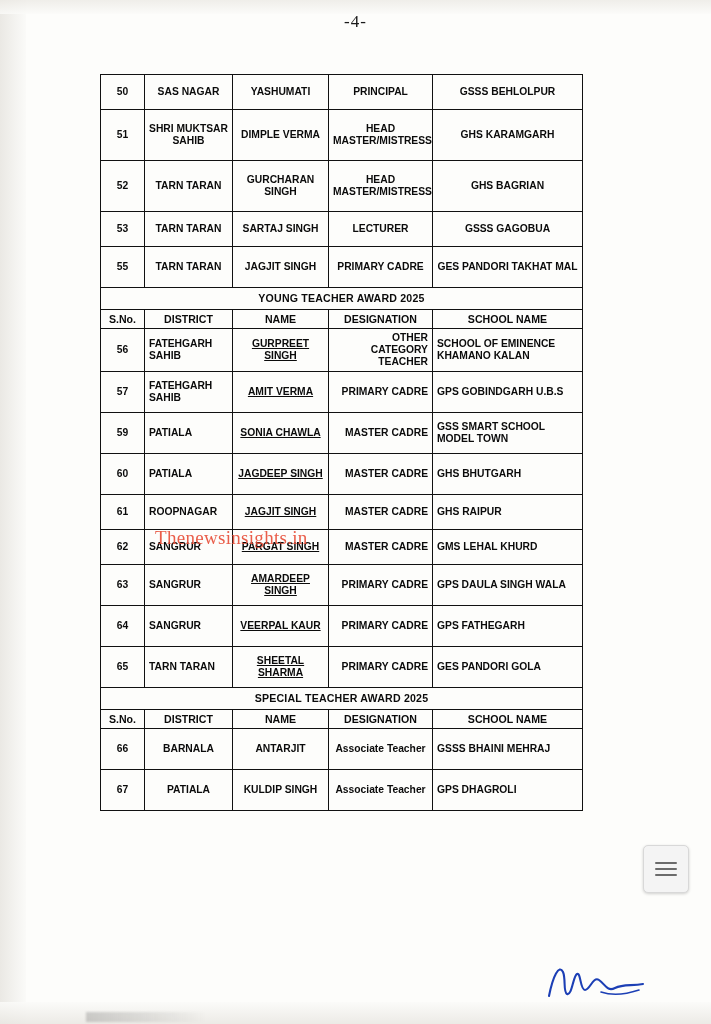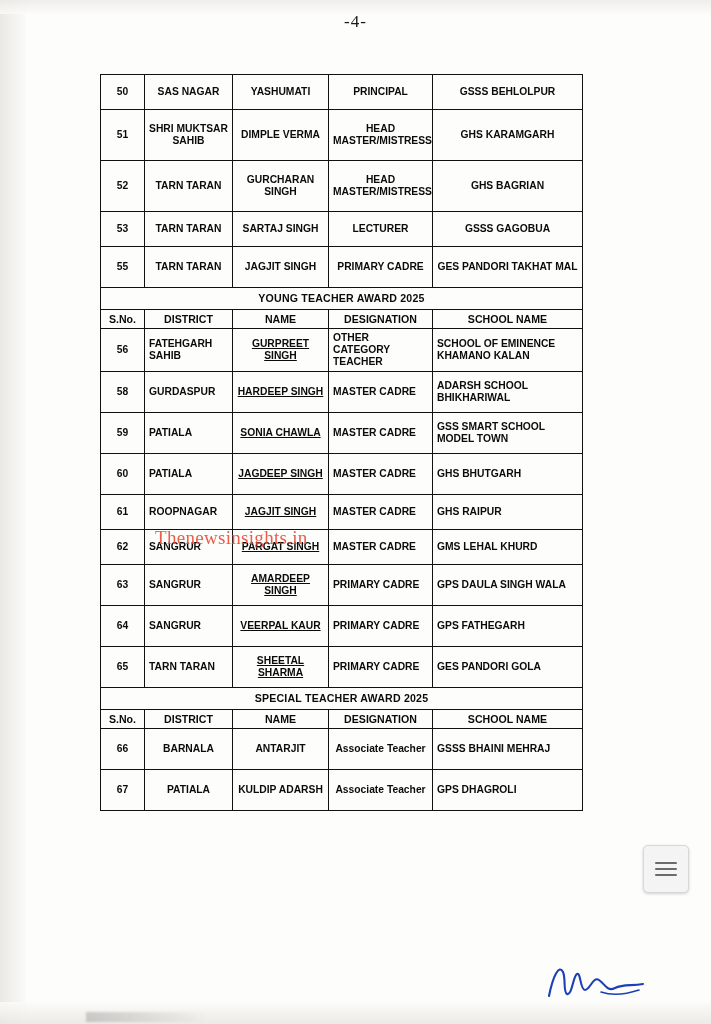--- a/index.html
+++ b/index.html
@@ -87,21 +87,21 @@
   td.district.left {
     text-align: left;
   }
   td.name {
     text-align: center;
   }
   td.name.left { text-align: center; text-decoration: underline; }
   td.desig {
     text-align: center;
   }
-  td.desig.left { text-align: left; }
+  td.desig.left { text-align: right; }
   td.school {
     text-align: center;
   }
   td.school.left { text-align: left; }
 
   tr.section td {
     text-align: center;
     font-size: 10.6px;
     font-weight: bold;
     letter-spacing: .2px;
@@ -244,25 +244,25 @@
         </tr>
 
         <tr class="tall">
           <td class="sno">56</td>
           <td class="district left">FATEHGARH SAHIB</td>
           <td class="name left">GURPREET SINGH</td>
           <td class="desig left">OTHER CATEGORY TEACHER</td>
           <td class="school left">SCHOOL OF EMINENCE KHAMANO KALAN</td>
         </tr>
         <tr class="tall">
-          <td class="sno">58</td>
-          <td class="district left">GURDASPUR</td>
-          <td class="name left">HARDEEP SINGH</td>
-          <td class="desig left">MASTER CADRE</td>
-          <td class="school left">ADARSH SCHOOL BHIKHARIWAL</td>
+          <td class="sno">57</td>
+          <td class="district left">FATEHGARH SAHIB</td>
+          <td class="name left">AMIT VERMA</td>
+          <td class="desig left">PRIMARY CADRE</td>
+          <td class="school left">GPS GOBINDGARH U.B.S</td>
         </tr>
         <tr class="tall">
           <td class="sno">59</td>
           <td class="district left">PATIALA</td>
           <td class="name left">SONIA CHAWLA</td>
           <td class="desig left">MASTER CADRE</td>
           <td class="school left">GSS SMART SCHOOL MODEL TOWN</td>
         </tr>
         <tr class="tall">
           <td class="sno">60</td>
@@ -320,21 +320,21 @@
         <tr class="tall">
           <td class="sno">66</td>
           <td class="district">BARNALA</td>
           <td class="name">ANTARJIT</td>
           <td class="desig">Associate Teacher</td>
           <td class="school left">GSSS BHAINI MEHRAJ</td>
         </tr>
         <tr class="tall">
           <td class="sno">67</td>
           <td class="district">PATIALA</td>
-          <td class="name">KULDIP ADARSH</td>
+          <td class="name">KULDIP SINGH</td>
           <td class="desig">Associate Teacher</td>
           <td class="school left">GPS DHAGROLI</td>
         </tr>
       </tbody>
     </table>
   </div>
 
   <div class="watermark">Thenewsinsights.in</div>
 
   <div class="side-widget">

